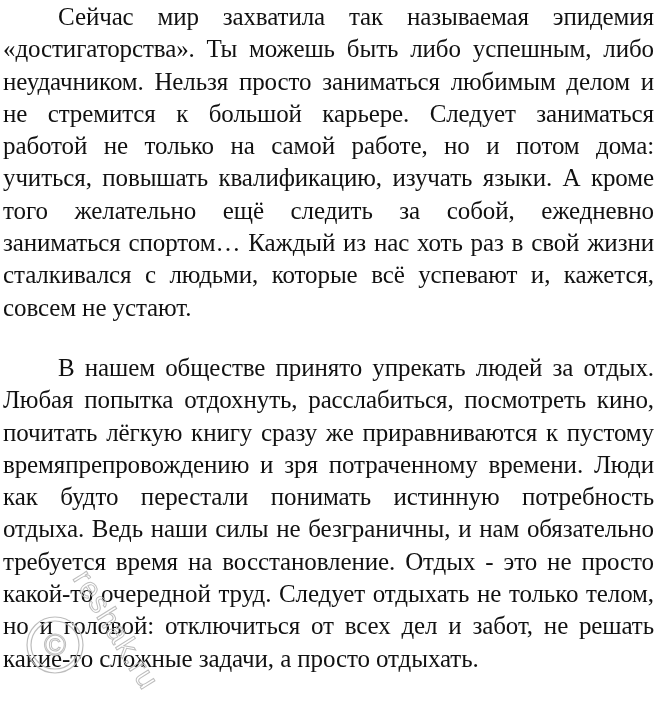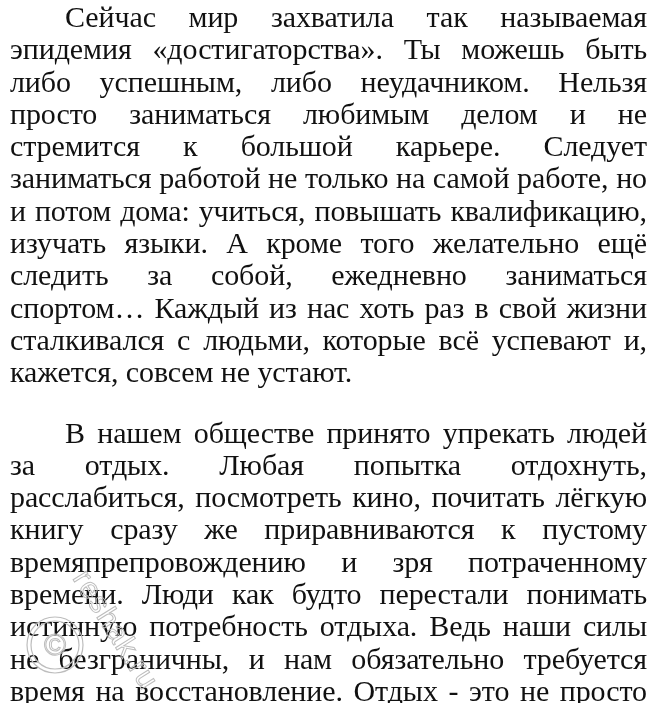--- a/index.html
+++ b/index.html
@@ -15,22 +15,22 @@
       font-family: "Liberation Serif", "DejaVu Serif", serif;
       color: #111111;
     }
     .page {
       position: absolute;
       left: 3px;
       top: 0px;
       width: 651px;
     }
     .para {
-      margin: 7px;
-      font-size: 30px;
+      margin: 0;
+      font-size: 25px;
       line-height: 32.3px;
       text-align: justify;
       text-align-last: left;
       text-indent: 55px;
       letter-spacing: -0.1px;
     }
     .para + .para {
       margin-top: 24px;
     }
     #p1 { margin-top: 1px; }

